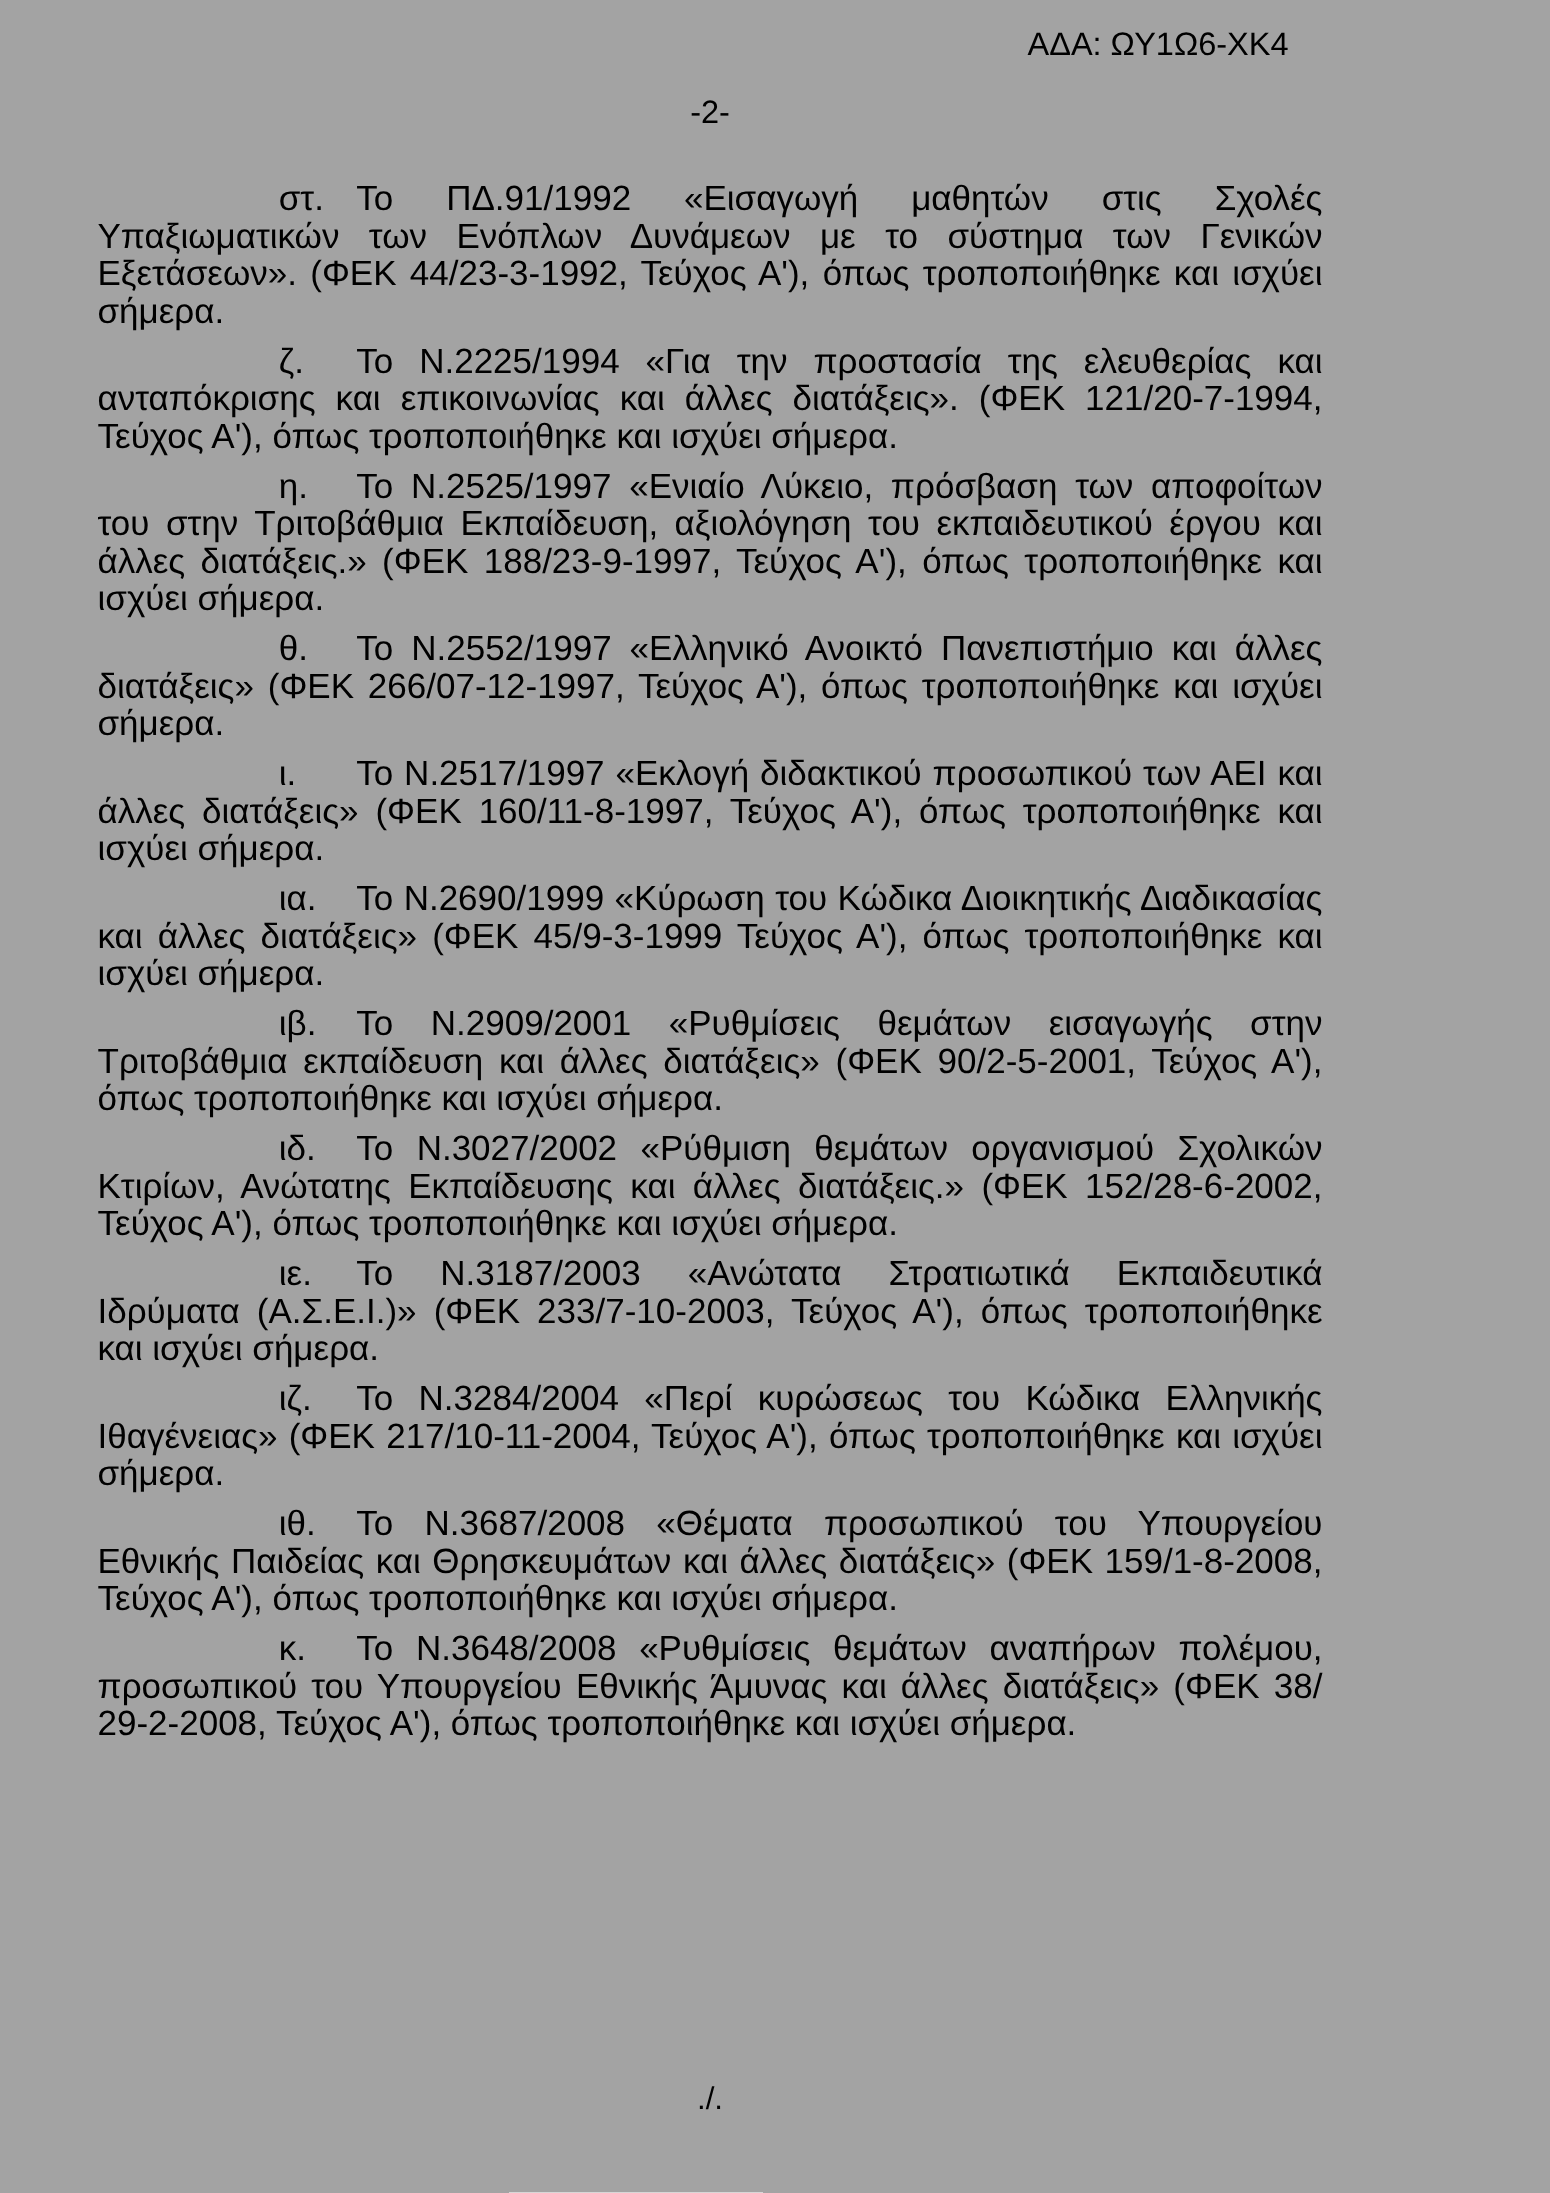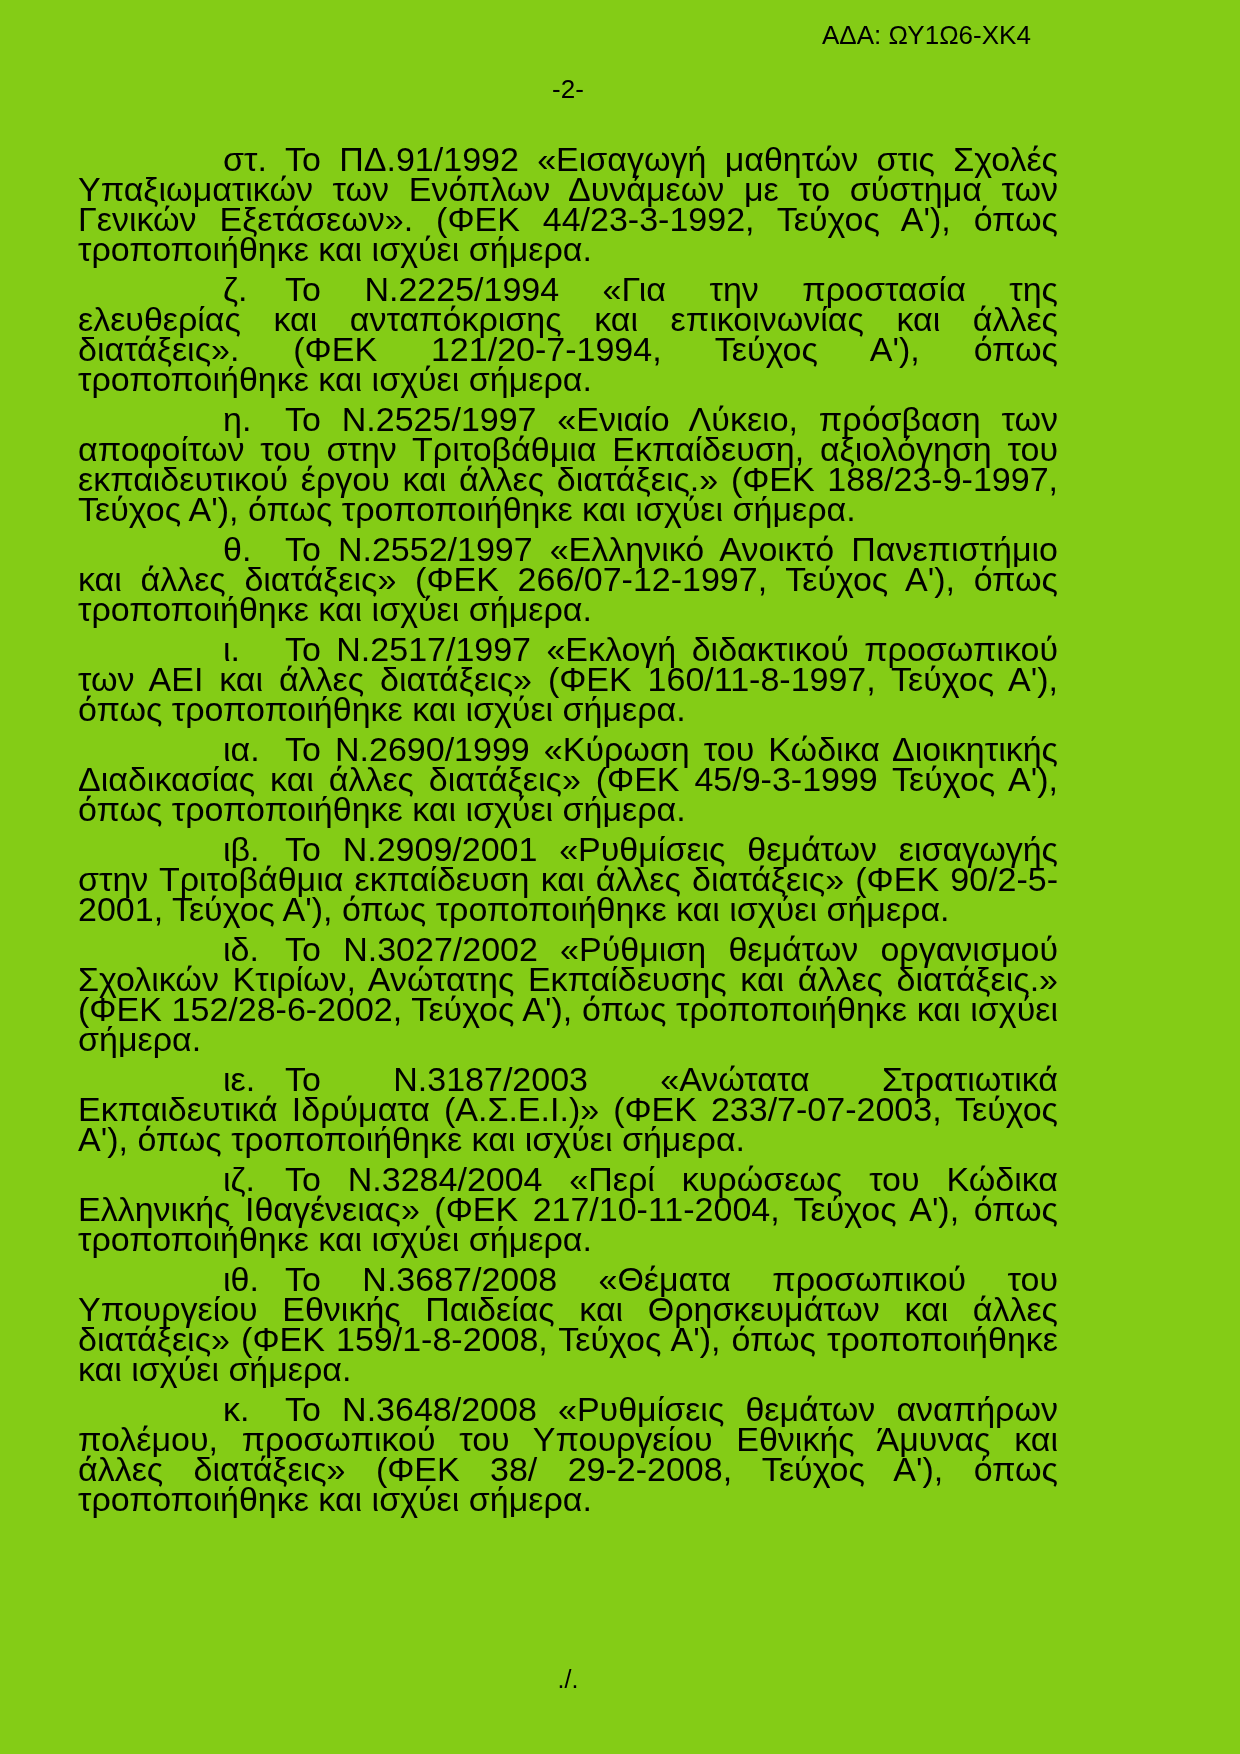--- a/index.html
+++ b/index.html
@@ -1,20 +1,20 @@
 <!DOCTYPE html>
 <html lang="el"><head>
 <meta charset="utf-8">
 <style>
   html, body { margin: 0; padding: 0; background: #ffffff; }
   .page {
     position: relative;
     width: 1240px;
     height: 1754px;
-    background: #84cc16;
+    background: #a3a3a3;
     color: #000000;
     font-family: "Liberation Sans", sans-serif;
     overflow: hidden;
   }
   .ada-header {
     position: absolute;
     top: 20px;
     left: 822px;
     font-size: 26px;
     line-height: 30px;
@@ -27,21 +27,21 @@
     width: 980px;
     text-align: center;
     font-size: 26px;
     line-height: 30px;
   }
   .content {
     position: absolute;
     top: 144px;
     left: 78px;
     width: 980px;
-    font-size: 34px;
+    font-size: 28px;
     line-height: 30px;
   }
   .para {
     margin: 0 0 10px 0;
     text-align: justify;
     text-indent: 145px;
   }
   .plabel {
     display: inline-block;
     width: 62px;
@@ -77,21 +77,21 @@
 
   <p class="para"><span class="plabel">ι.</span><span class="ptext">Το Ν.2517/1997 «Εκλογή διδακτικού προσωπικού των ΑΕΙ και άλλες διατάξεις» (ΦΕΚ 160/11-8-1997, Τεύχος Α'), όπως τροποποιήθηκε και ισχύει σήμερα.</span></p>
 
   <p class="para"><span class="plabel">ια.</span><span class="ptext">Το Ν.2690/1999 «Κύρωση του Κώδικα Διοικητικής Διαδικασίας και άλλες διατάξεις» (ΦΕΚ 45/9-3-1999 Τεύχος Α'), όπως τροποποιήθηκε και ισχύει σήμερα.</span></p>
 
   <p class="para"><span class="plabel">ιβ.</span><span class="ptext">Το Ν.2909/2001 «Ρυθμίσεις θεμάτων εισαγωγής στην Τριτοβάθμια εκπαίδευση και άλλες διατάξεις» (ΦΕΚ 90/2-5-2001, Τεύχος Α'), όπως τροποποιήθηκε και ισχύει σήμερα.</span></p>
 
 
   <p class="para"><span class="plabel">ιδ.</span><span class="ptext">Το Ν.3027/2002 «Ρύθμιση θεμάτων οργανισμού Σχολικών Κτιρίων, Ανώτατης Εκπαίδευσης και άλλες διατάξεις.» (ΦΕΚ 152/28-6-2002, Τεύχος Α'), όπως τροποποιήθηκε και ισχύει σήμερα.</span></p>
 
-  <p class="para"><span class="plabel">ιε.</span><span class="ptext">Το Ν.3187/2003 «Ανώτατα Στρατιωτικά Εκπαιδευτικά Ιδρύματα (Α.Σ.Ε.Ι.)» (ΦΕΚ 233/7-07-2003, Τεύχος Α'), όπως τροποποιήθηκε και ισχύει σήμερα.</span></p>
+  <p class="para"><span class="plabel">ιε.</span><span class="ptext">Το Ν.3187/2003 «Ανώτατα Στρατιωτικά Εκπαιδευτικά Ιδρύματα (Α.Σ.Ε.Ι.)» (ΦΕΚ 233/7-10-2003, Τεύχος Α'), όπως τροποποιήθηκε και ισχύει σήμερα.</span></p>
 
 
   <p class="para"><span class="plabel">ιζ.</span><span class="ptext">Το Ν.3284/2004 «Περί κυρώσεως του Κώδικα Ελληνικής Ιθαγένειας» (ΦΕΚ 217/10-11-2004, Τεύχος Α'), όπως τροποποιήθηκε και ισχύει σήμερα.</span></p>
 
 
   <p class="para"><span class="plabel">ιθ.</span><span class="ptext">Το Ν.3687/2008 «Θέματα προσωπικού του Υπουργείου Εθνικής Παιδείας και Θρησκευμάτων και άλλες διατάξεις» (ΦΕΚ 159/1-8-2008, Τεύχος Α'), όπως τροποποιήθηκε και ισχύει σήμερα.</span></p>
 
   <p class="para"><span class="plabel">κ.</span><span class="ptext">Το Ν.3648/2008 «Ρυθμίσεις θεμάτων αναπήρων πολέμου, προσωπικού του Υπουργείου Εθνικής Άμυνας και άλλες διατάξεις» (ΦΕΚ 38/ 29-2-2008, Τεύχος Α'), όπως τροποποιήθηκε και ισχύει σήμερα.</span></p>
 </div>
 

